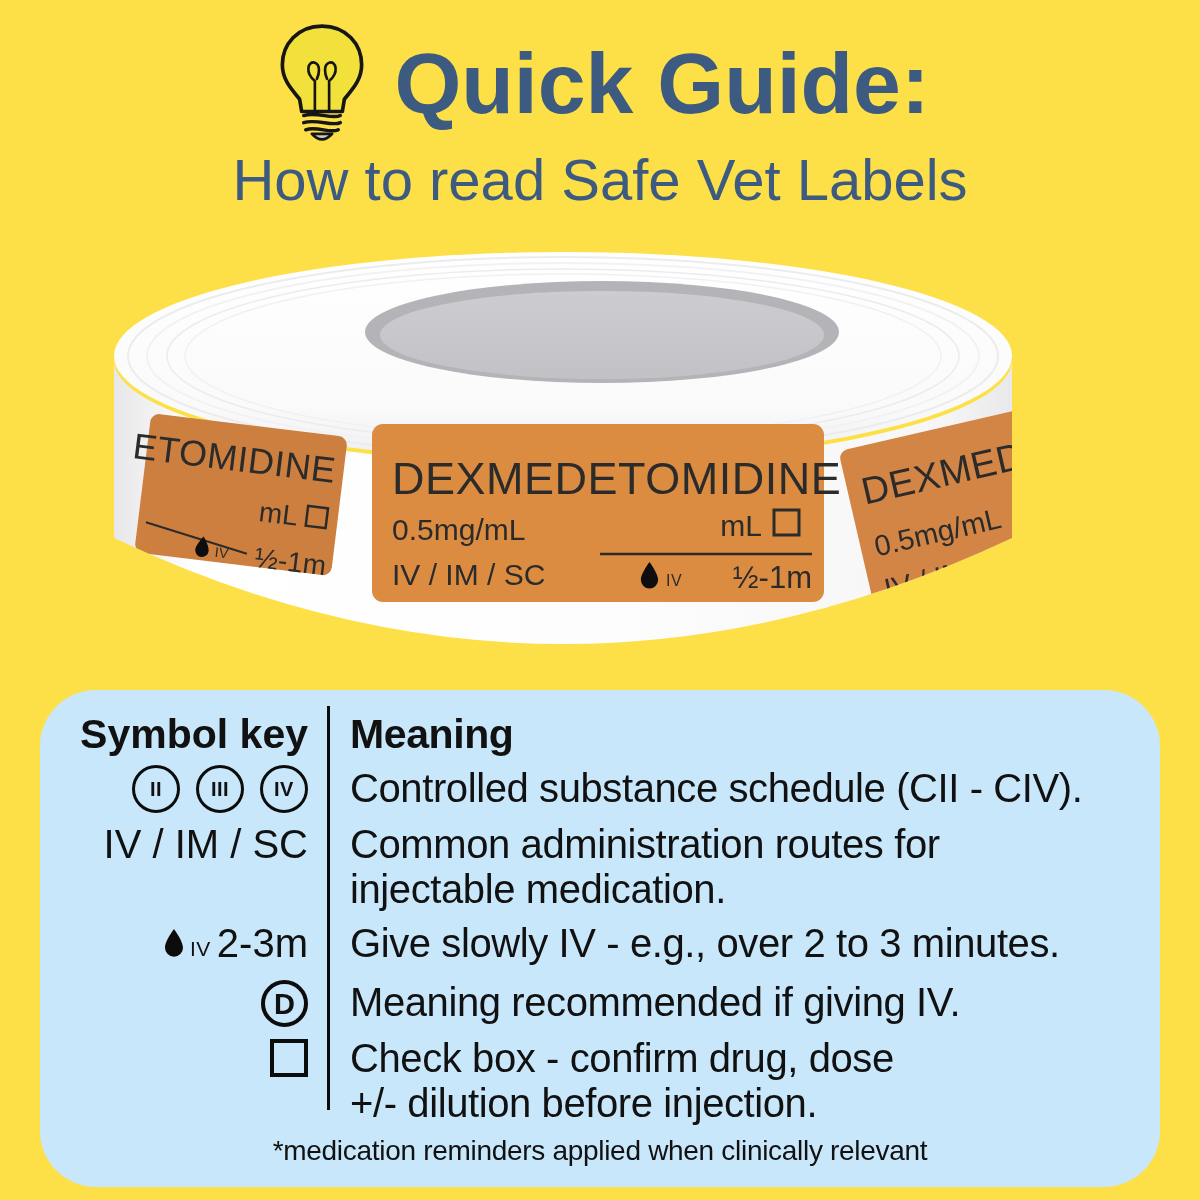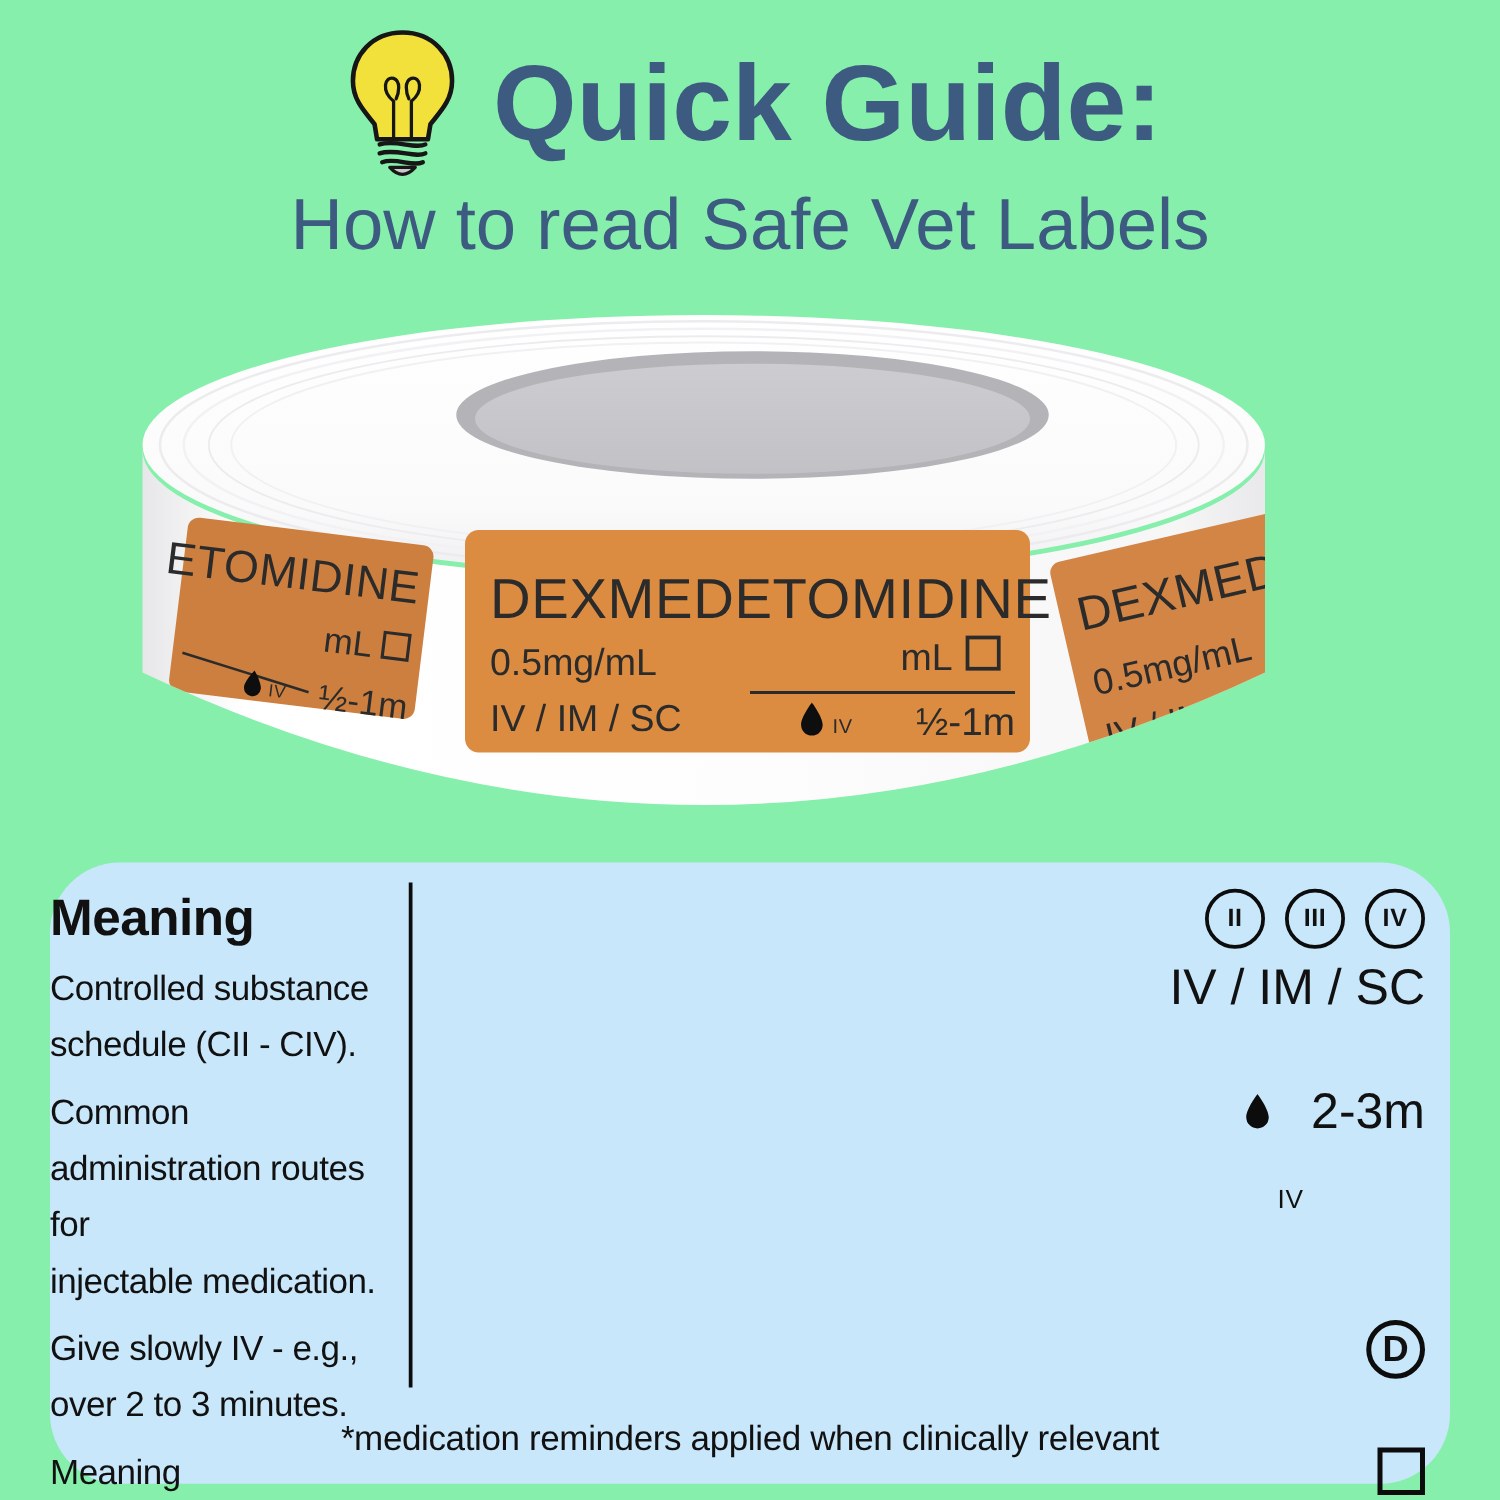--- a/index.html
+++ b/index.html
@@ -4,21 +4,21 @@
 <style>
   :root{
     --title-blue:#3d5a80;
     --panel-blue:#c9e7fa;
     --label-orange:#dc8c40;
     --text-dark:#111111;
   }
   *{box-sizing:border-box;margin:0;padding:0;}
   html,body{width:1200px;height:1200px;background:#ffffff;overflow:hidden;
     font-family:"Liberation Sans","DejaVu Sans",sans-serif;}
-  .page{position:relative;width:1200px;height:1200px;background:#86efac;}
+  .page{position:relative;width:1200px;height:1200px;background:#fde047;}
 
   
   .hdr{position:absolute;top:22px;left:0;width:1200px;text-align:center;}
   .title-row{display:flex;align-items:center;justify-content:center;gap:20px;}
   .bulb{width:104px;height:122px;flex:0 0 auto;}
   h1.title{font-size:86px;font-weight:600;letter-spacing:0px;
     color:var(--title-blue,#3d5a80);line-height:1.1;}
   h2.subtitle{margin-top:4px;font-size:58px;font-weight:400;
     color:var(--title-blue,#3d5a80);line-height:1.1;}
 
@@ -28,21 +28,21 @@
 
   
   .panel{position:absolute;left:40px;top:690px;width:1120px;height:497px;
     background:var(--panel-blue,#c9e7fa);border-radius:56px;}
   .vrule{position:absolute;left:287px;top:16px;width:3px;height:404px;background:#0c0c0c;}
   .grid{position:absolute;left:0;top:22px;width:1100px;
     display:grid;grid-template-columns:268px 1fr;column-gap:42px;row-gap:9px;
     color:var(--text-dark,#111);}
   .sym{display:flex;justify-content:flex-end;align-items:flex-start;gap:8px;
     text-align:right;font-size:40px;line-height:44px;}
-  .mean{font-size:28px;line-height:45px;letter-spacing:-0.4px;white-space:pre-line;}
+  .mean{font-size:40px;line-height:45px;letter-spacing:-0.4px;white-space:pre-line;}
   .head{font-weight:700;font-size:41px;}
   .circle{display:inline-flex;align-items:center;justify-content:center;
     width:48px;height:48px;border:3px solid #0c0c0c;border-radius:50%;
     font-size:20px;font-weight:700;letter-spacing:0.5px;margin-top:-1px;}
   .circle-row{display:inline-flex;gap:16px;}
   .circle-d{display:inline-flex;align-items:center;justify-content:center;
     width:47px;height:47px;border:4px solid #0c0c0c;border-radius:50%;
     font-size:29px;font-weight:700;margin-top:0px;}
   .checkbox{display:inline-block;width:38px;height:38px;border:4px solid #0c0c0c;margin-top:3px;}
   .drop-svg{width:24px;height:31px;margin-top:7px;}
@@ -140,20 +140,21 @@
         <text class="lbl-txt" x="868" y="347" font-size="29">IV / IM / SC</text>
       </g>
     </g>
   </svg>
 
   <section class="panel">
     <div class="vrule"></div>
 
     <div class="grid">
 
+      <div class="sym head">Symbol key</div>
       <div class="mean head">Meaning</div>
 
       <div class="sym">
         <span class="circle-row">
           <span class="circle">II</span>
           <span class="circle">III</span>
           <span class="circle">IV</span>
         </span>
       </div>
       <div class="mean">Controlled substance schedule (CII - CIV).</div>
@@ -172,18 +173,20 @@
       <div class="mean">Give slowly IV - e.g., over 2 to 3 minutes.</div>
 
       <div class="sym">
         <span class="circle-d">D</span>
       </div>
       <div class="mean">Meaning recommended if giving IV.</div>
 
       <div class="sym">
         <span class="checkbox"></span>
       </div>
+      <div class="mean">Check box - confirm drug, dose
++/- dilution before injection.</div>
     </div>
 
     <p class="footnote">*medication reminders applied when clinically relevant</p>
   </section>
 
 </div>
 
 </body></html>

